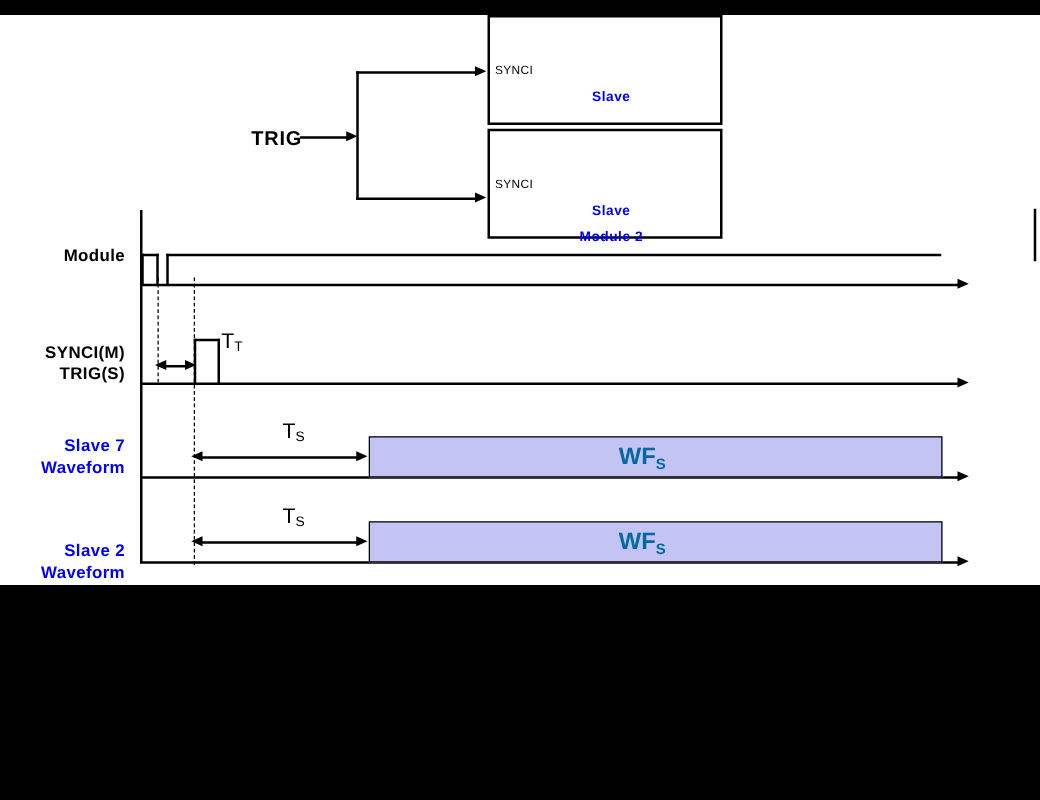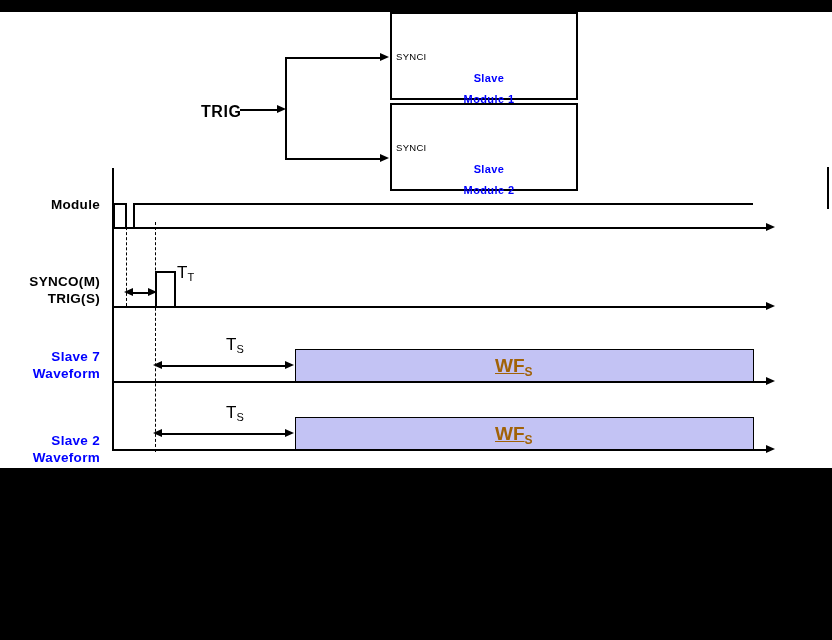--- a/index.html
+++ b/index.html
@@ -107,25 +107,24 @@
     top: 3px;
   }
   .wfbox {
     position: absolute;
     box-sizing: border-box;
     border: 1.6px solid #000000;
     background: #c3c3f4;
   }
   .wflabel {
     position: absolute;
-    color: #a16207;
+    color: #0369a1;
     font-weight: bold;
     font-size: 19px;
     white-space: nowrap;
-    text-decoration: underline;
   }
   .wflabel sub {
     font-size: 12px;
     vertical-align: baseline;
     position: relative;
     top: 4px;
   }
   .edgeline {
     position: absolute;
     background: #000000;
@@ -148,21 +147,20 @@
     <div class="hline1" style="left:285px; top:45px; width:96px;"></div>
     <div class="arrowR" style="left:380px; top:41px;"></div>
 
     <div class="hline1" style="left:285px; top:146px; width:96px;"></div>
     <div class="arrowR" style="left:380px; top:142px;"></div>
 
     <div class="blk modbox" style="left:390px; top:0px; width:188px; height:88px;"></div>
     <div class="portlabel" style="left:396px; top:39px;">SYNCI</div>
     <div class="modlabel" style="left:404px; top:22px; width:170px;">
       <div>Slave</div>
-      <div>Module 1</div>
     </div>
 
     <div class="blk modbox" style="left:390px; top:91px; width:188px; height:88px;"></div>
     <div class="portlabel" style="left:396px; top:130px;">SYNCI</div>
     <div class="modlabel" style="left:404px; top:113px; width:170px;">
       <div>Slave</div>
       <div>Module 2</div>
     </div>
 
     <div class="edgeline" style="left:112px; top:156px; height:282px;"></div>
@@ -180,21 +178,21 @@
     <div class="arrowR" style="left:766px; top:211px;"></div>
 
     <div class="vline1" style="left:113px; top:191px; height:25px;"></div>
     <div class="hline1" style="left:113px; top:191px; width:14px;"></div>
     <div class="vline1" style="left:125px; top:191px; height:25px;"></div>
 
     <div class="vline1" style="left:133px; top:191px; height:25px;"></div>
     <div class="hline1" style="left:133px; top:191px; width:620px;"></div>
 
     <div class="rowlabel k" style="left:0px; top:261px; width:100px;">
-      <div>SYNCO(M)</div>
+      <div>SYNCI(M)</div>
       <div>TRIG(S)</div>
     </div>
 
     <div class="hline1" style="left:112px; top:294px; width:655px;"></div>
     <div class="arrowR" style="left:766px; top:290px;"></div>
 
     <div class="vline1" style="left:155px; top:259px; height:36px;"></div>
     <div class="hline1" style="left:155px; top:259px; width:21px;"></div>
     <div class="vline1" style="left:174px; top:259px; height:36px;"></div>
 

